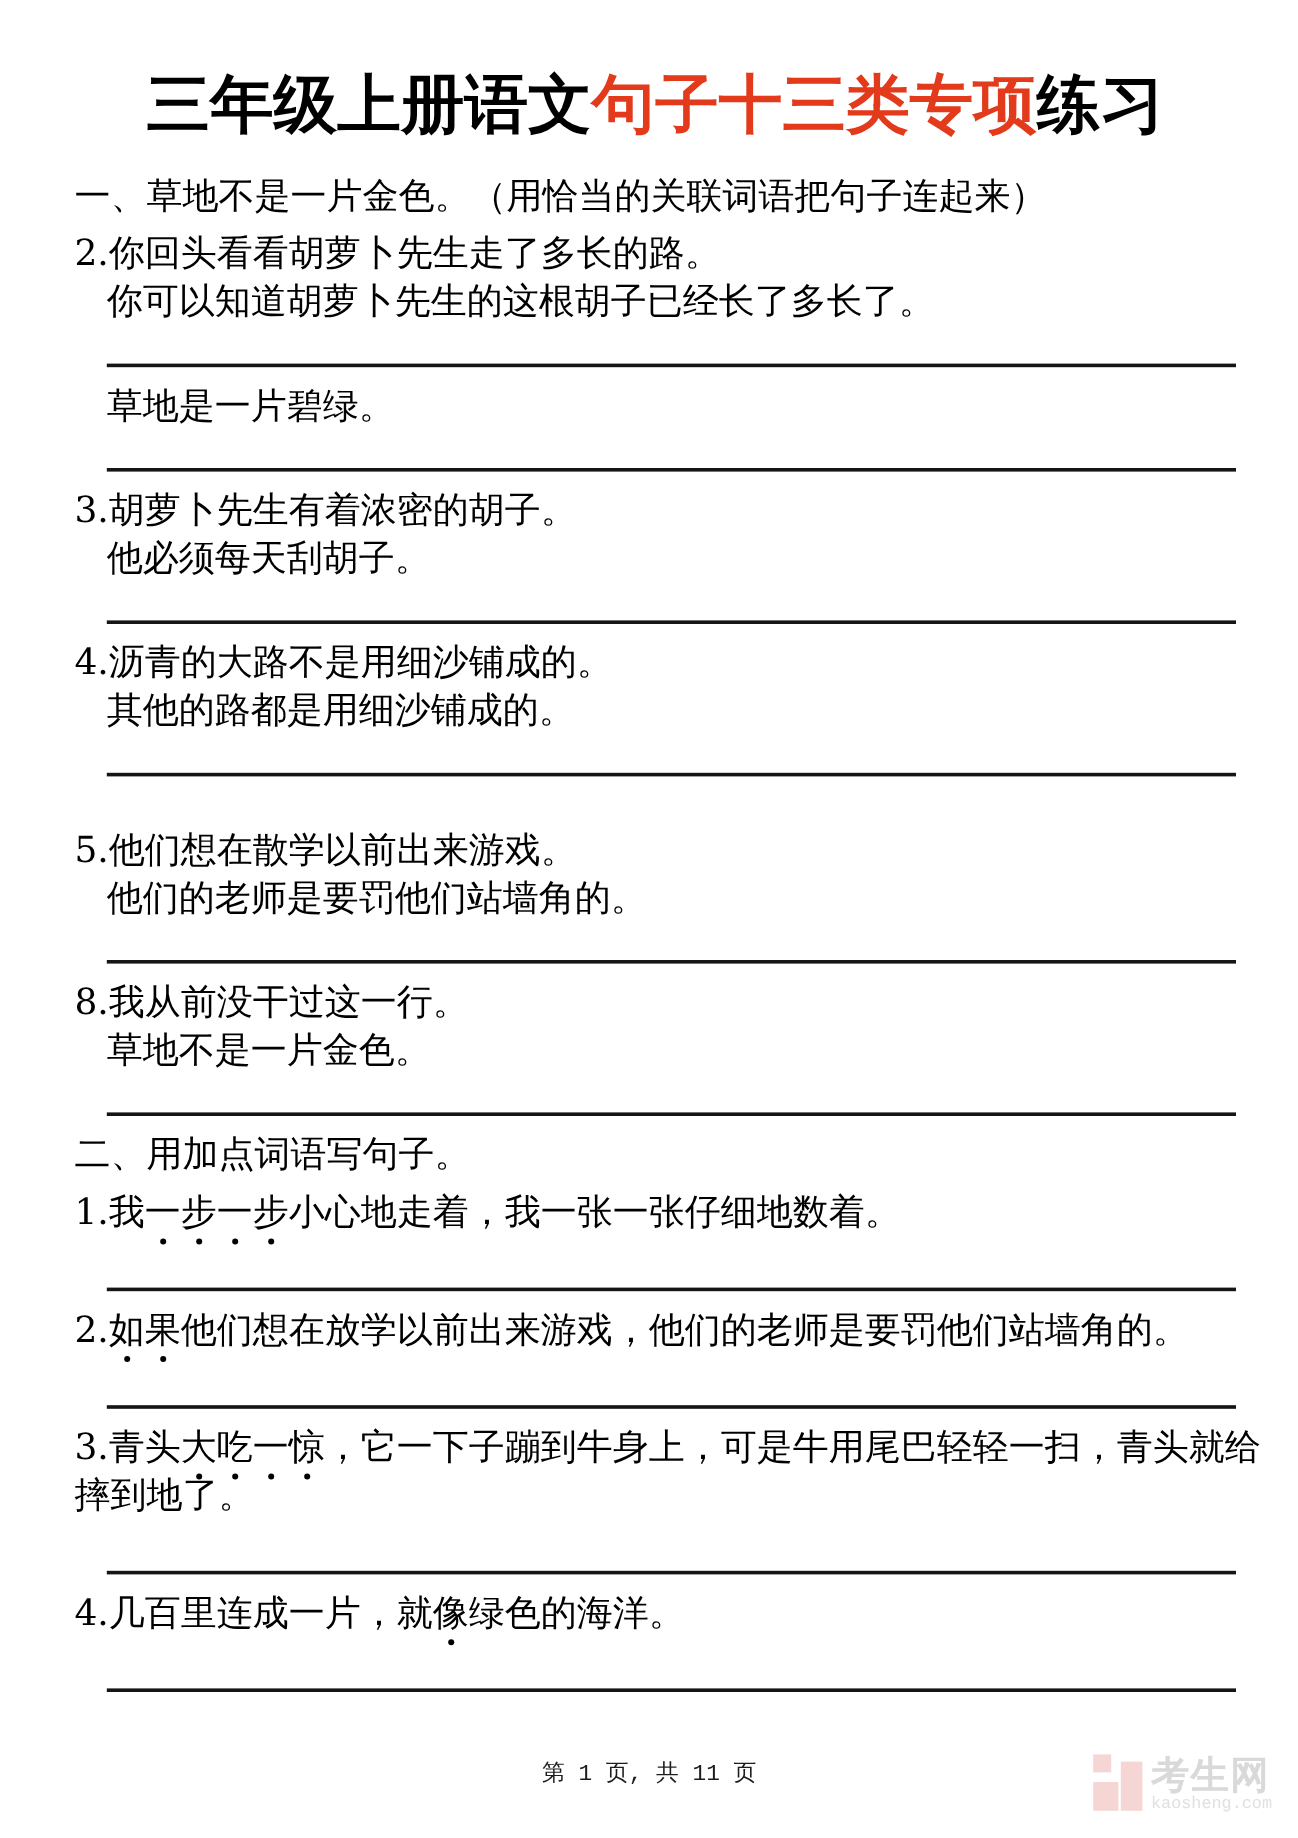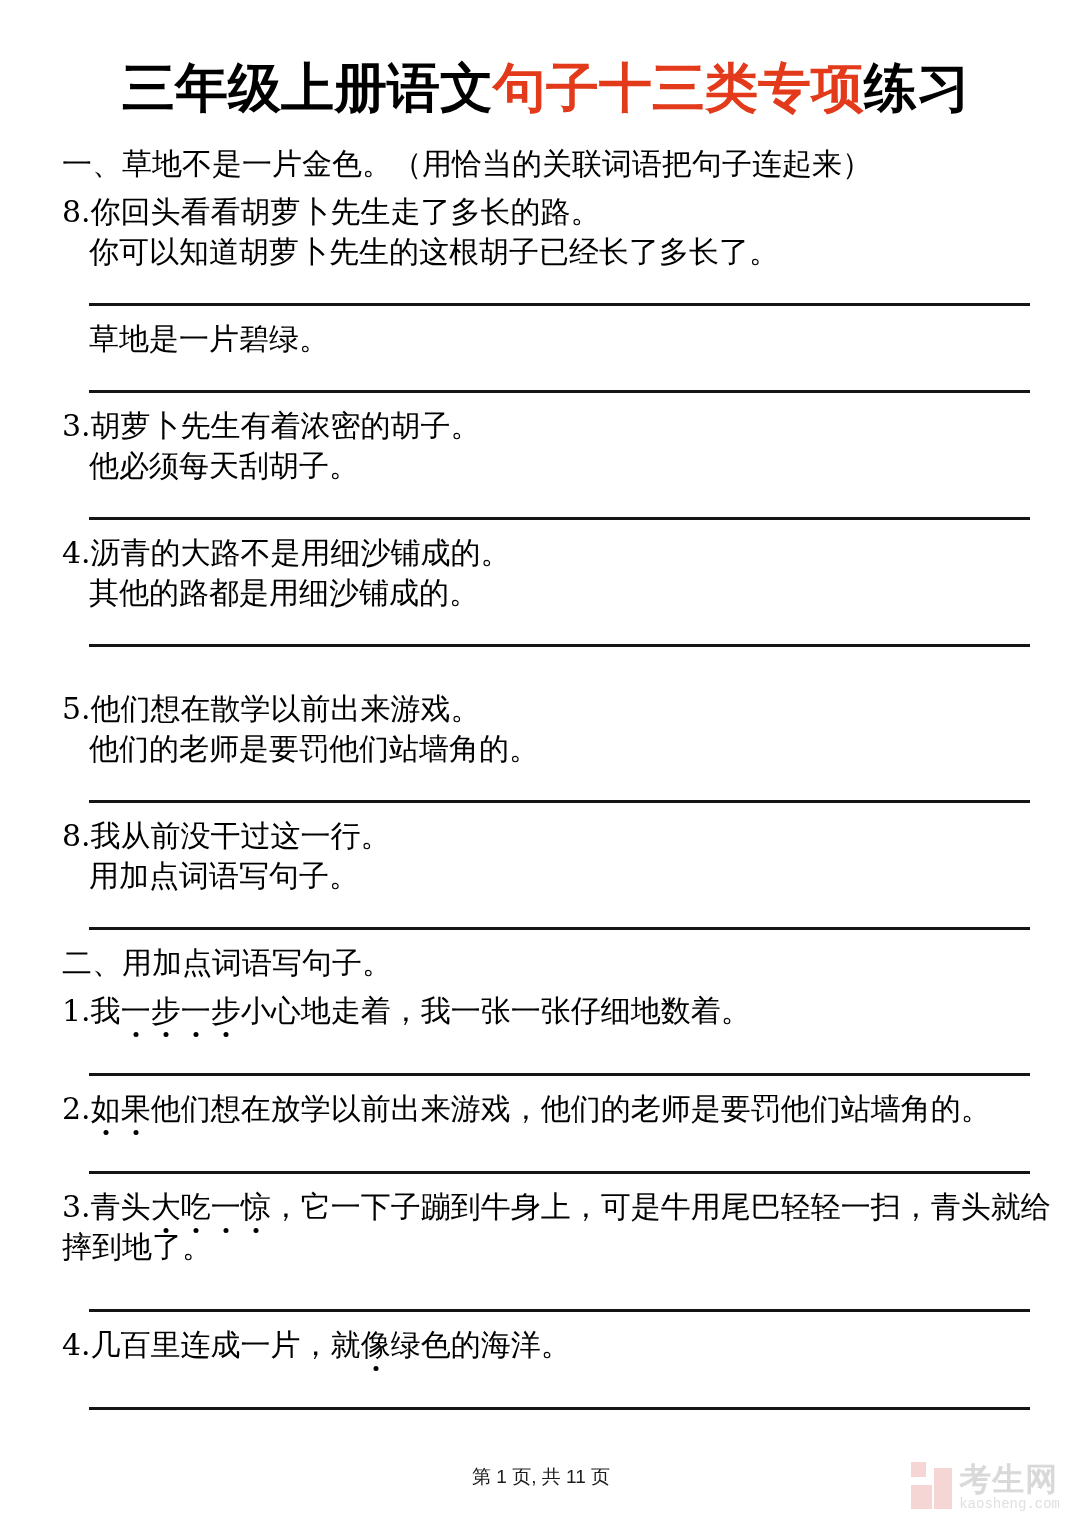--- a/index.html
+++ b/index.html
@@ -48,21 +48,21 @@
     left:50%;bottom:-6px;
     transform:translateX(-50%);
     width:5px;height:5px;
     border-radius:50%;
     background:#000;
   }
   .footer{
     position:absolute;
     left:0;right:0;top:1464px;
     text-align:center;
-    font-family:Liberation Sans, sans-serif;
+    font-family:Liberation Mono, monospace;
     font-size:19px;
     color:#1c1c1c;
   }
   .watermark{
     position:absolute;
     right:22px;top:1462px;
     display:flex;
     align-items:flex-start;
     gap:7px;
   }
@@ -91,21 +91,21 @@
 <div class="page">
 
   <h1 class="title">
     <span>三年级上册语文</span><span class="red" style="color: rgb(226, 58, 26);">句子十三类专项</span><span>练习</span>
   </h1>
 
   <div>
       <section class="section">
         <div class="section-heading">一、草地不是一片金色。（用恰当的关联词语把句子连起来）</div>
         <div class="item">
-          <div class="line">8.你回头看看胡萝卜先生走了多长的路。</div>
+          <div class="line">2.你回头看看胡萝卜先生走了多长的路。</div>
           <div class="line indent">你可以知道胡萝卜先生的这根胡子已经长了多长了。</div>
           <div class="answer-line"></div>
         </div>
         <div class="item">
           <div class="line indent">草地是一片碧绿。</div>
           <div class="answer-line"></div>
         </div>
         <div class="item">
           <div class="line">3.胡萝卜先生有着浓密的胡子。</div>
           <div class="line indent">他必须每天刮胡子。</div>
@@ -116,21 +116,21 @@
           <div class="line indent">其他的路都是用细沙铺成的。</div>
           <div class="answer-line"></div>
         </div>
         <div class="item">
           <div class="line">5.他们想在散学以前出来游戏。</div>
           <div class="line indent">他们的老师是要罚他们站墙角的。</div>
           <div class="answer-line"></div>
         </div>
         <div class="item">
           <div class="line">8.我从前没干过这一行。</div>
-          <div class="line indent">用加点词语写句子。</div>
+          <div class="line indent">草地不是一片金色。</div>
           <div class="answer-line"></div>
         </div>
       </section>
       <section class="section sec2">
         <div class="section-heading">二、用加点词语写句子。</div>
         <div class="item">
           <div class="line">1.我<span class="dotchar">一</span><span class="dotchar">步</span><span class="dotchar">一</span><span class="dotchar">步</span>小心地走着，我一张一张仔细地数着。</div>
           <div class="answer-line"></div>
         </div>
         <div class="item">

